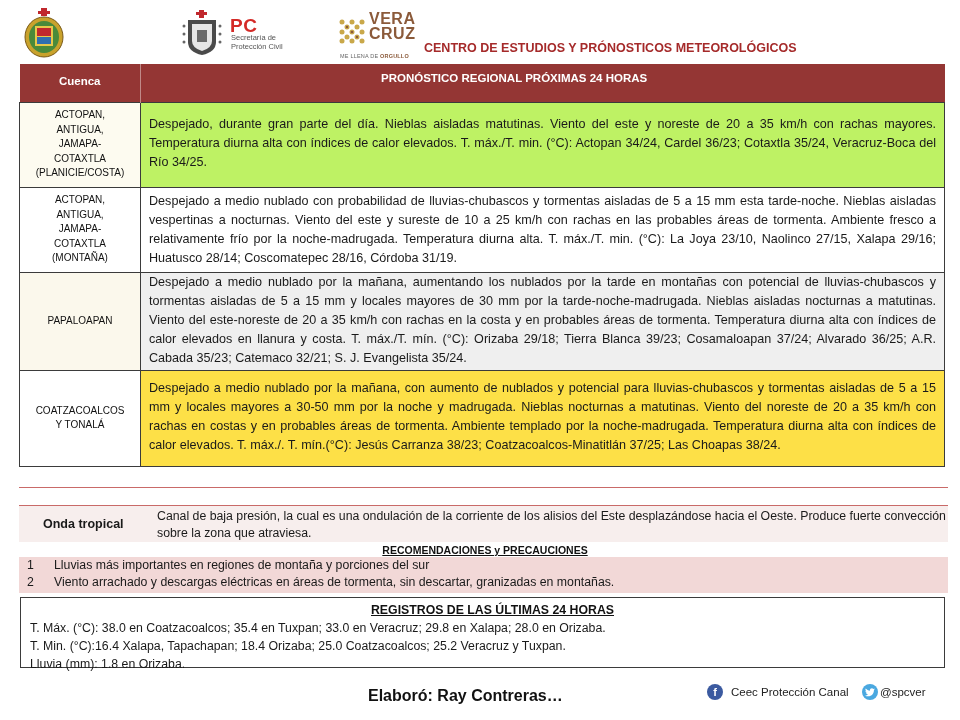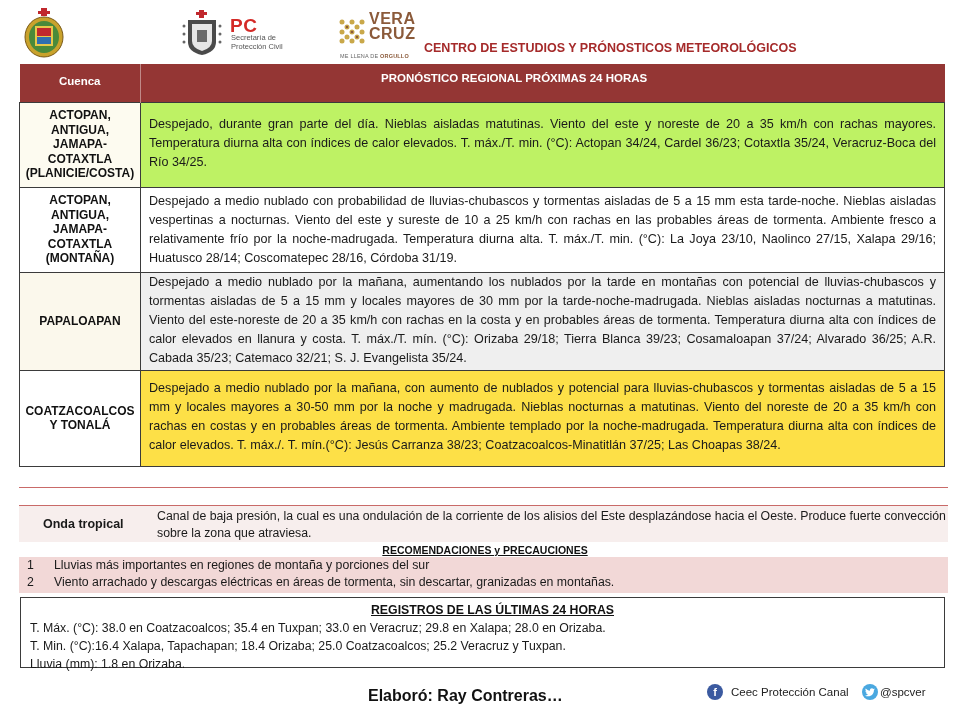--- a/index.html
+++ b/index.html
@@ -19,21 +19,21 @@
   .logo-vc-tag { position: absolute; left: 340px; top: 53px; font-size: 5.5px; color: #666; letter-spacing: 0.2px; }
   .logo-vc-tag b { color: #8b5a3a; }
   .center-title { position: absolute; left: 424px; top: 41px; font-size: 12.5px; font-weight: bold; color: #a52a2a; }
 
   
   .fc-table { position: absolute; left: 19px; top: 64px; width: 926px; border-collapse: collapse; }
   .fc-head { height: 38px; background: #943634; }
   .fc-head .h-basin { width: 121px; color: #fff; font-weight: bold; font-size: 11.5px; text-align: center; vertical-align: middle; padding-bottom: 4px; border-right: 1px solid #c08a88; }
   .fc-head .h-forecast { color: #fff; font-weight: bold; font-size: 11.5px; padding-left: 240px; vertical-align: top; padding-top: 8px; text-align: left; }
   .fc-row td { border: 1.5px solid #3b3b3b; }
-  .fc-row .basin { width: 121px; font-weight: bold; font-size: 12px; line-height: 14.5px; text-align: center; vertical-align: middle; padding: 0 2px; color: #111; }
+  .fc-row .basin { width: 121px; font-weight: normal; font-size: 10px; line-height: 14.5px; text-align: center; vertical-align: middle; padding: 0 2px; color: #111; }
   .fc-row .desc { font-size: 12.6px; line-height: 19px; text-align: justify; padding: 0 8px 0 8px; color: #1a1a1a; vertical-align: top; }
   .row-a .basin { background: #fdfbf0; }
   .row-a .desc { background: #bef264; padding-top: 12px; height: 85px; }
   .row-b .basin { background: #ffffff; }
   .row-b .desc { background: #ffffff; padding-top: 4px; height: 85px; }
   .row-c .basin { background: #fbf8ec; }
   .row-c .desc { background: #efefef; padding-top: 0px; height: 98px; }
   .row-d .basin { background: #ffffff; }
   .row-d .desc { background: #fde047; padding-top: 8px; height: 96px; }
   .desc .last { text-align-last: left; }

